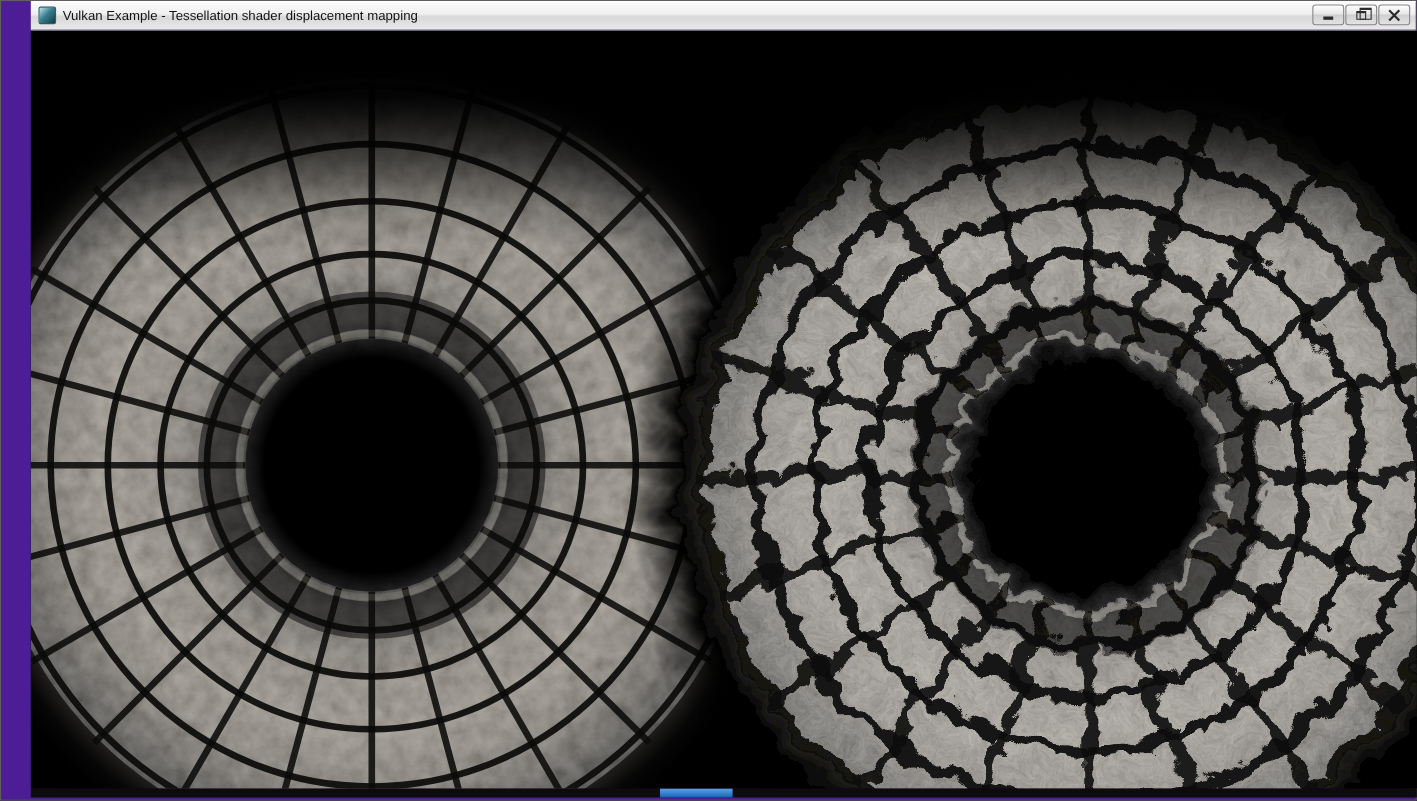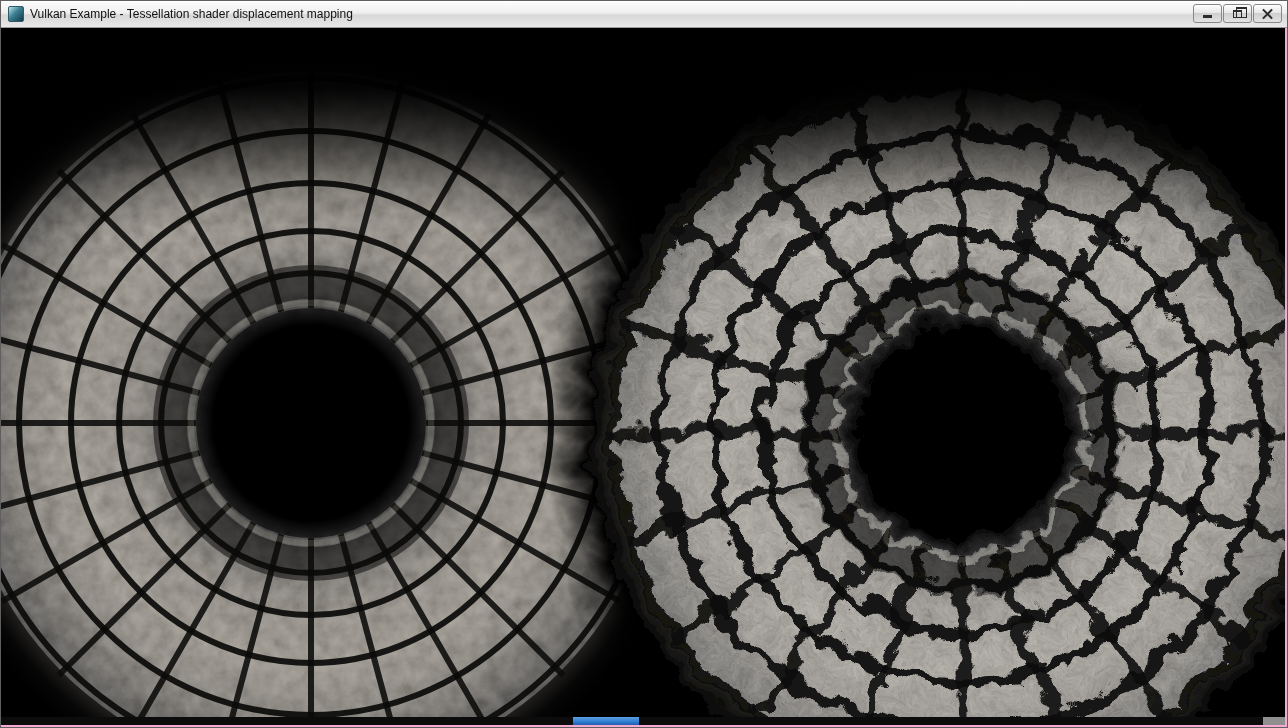--- a/index.html
+++ b/index.html
@@ -1,18 +1,18 @@
 <!DOCTYPE html>
 <html><head>
 <meta charset="utf-8">
 <style>
   * { margin:0; padding:0; box-sizing:border-box; }
   html,body { width:1288px; height:728px; overflow:hidden; background:#000;
               font-family:"Liberation Sans", sans-serif; }
-  .window { width:1288px; height:728px; border:1px solid #5f5f5f; background:#f9a8d4; position:relative; }
+  .window { width:1288px; height:728px; border:1px solid #5f5f5f; background:#4c1d95; position:relative;padding-left:27px; }
   .titlebar { height:27px; width:100%; display:flex; align-items:center; padding-left:7px;
               background:linear-gradient(#fdfdfd,#efefef 45%,#d8d8d8 55%,#e9e9e9);
               border-bottom:1px solid #9a9a9a; position:relative;
               box-shadow:inset 0 1px 0 #ffffff; }
   .app-icon { width:16px; height:16px; margin-right:6px; border-radius:2px; flex:none;
               background:linear-gradient(135deg,#bfe6ef 0%,#3a7d8f 45%,#123c4a 100%);
               border:1px solid #2d5b68; display:inline-block; }
   .title-text { font-size:12px; color:#111; white-space:nowrap; }
   .controls { position:absolute; top:3px; right:5px; display:flex; gap:1px; }
   .ctrl { width:29px; height:19px; border:1px solid #878787; border-radius:3px;

